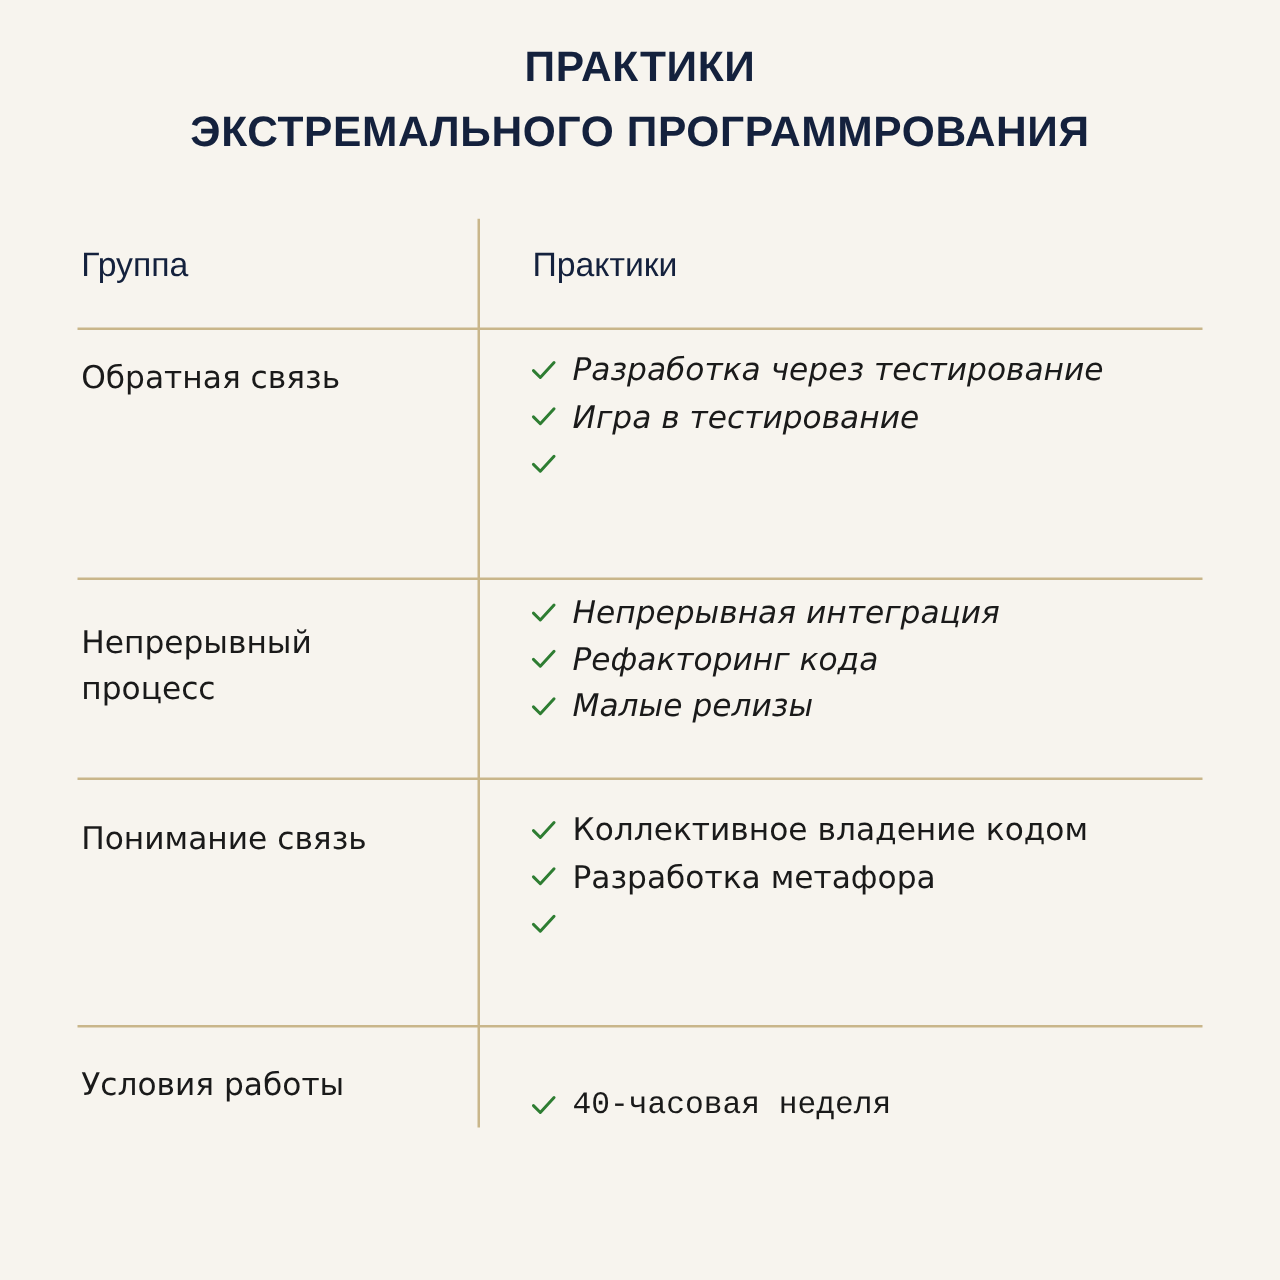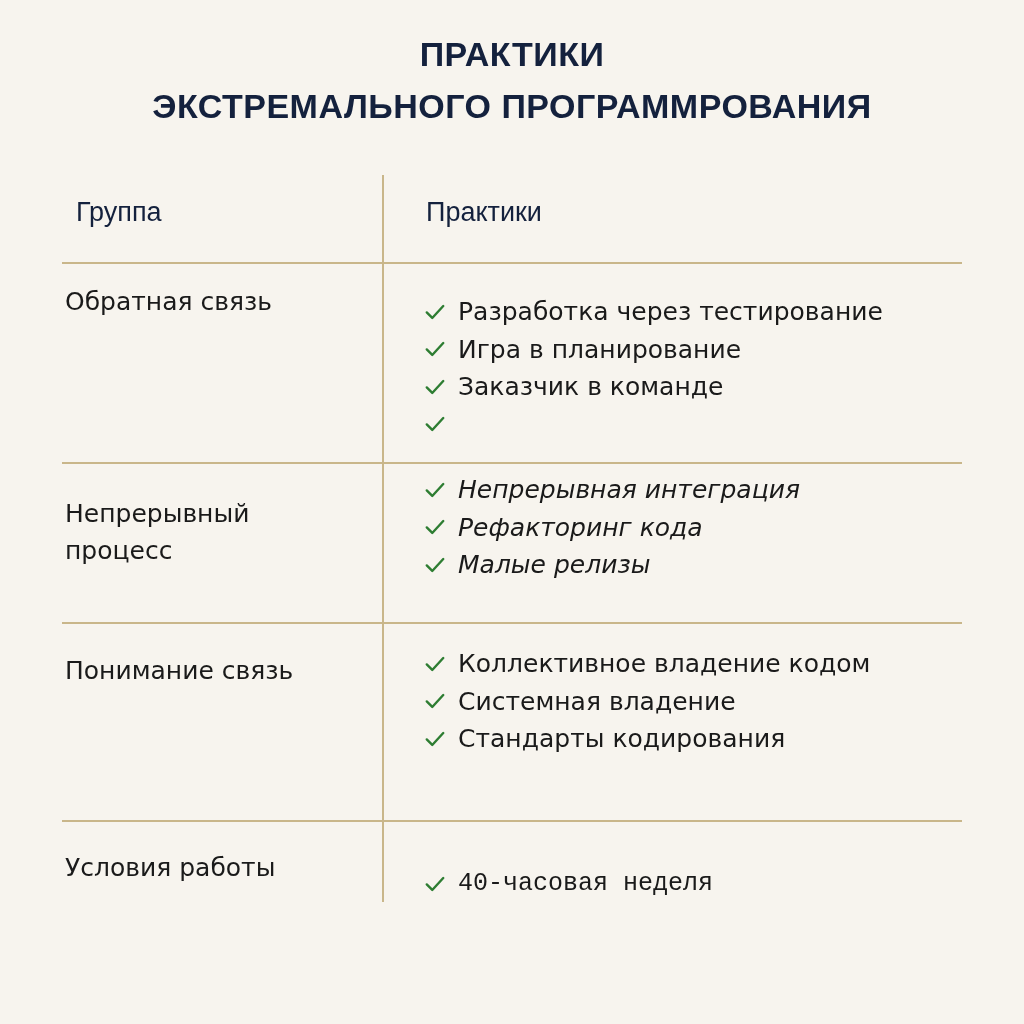--- a/index.html
+++ b/index.html
@@ -53,43 +53,37 @@
 <body>
 
 <div class="title">
   <div>ПРАКТИКИ</div>
   <div>ЭКСТРЕМАЛЬНОГО ПРОГРАММРОВАНИЯ</div>
 </div>
 
 <div class="table">
   <div class="vline"></div>
 
-  <div class="head" style="left:14px; top:22px;">Группа</div>
+  <div class="head" style="left:3px; top:22px;">Группа</div>
   <div class="head" style="left:364px; top:22px;">Практики</div>
   <div class="hline" style="top:87px;"></div>
 
   <div class="cell group" style="top:108px;">Обратная связь</div>
-  <div class="cell practices" style="top:118px;">
+  <div class="cell practices" style="top:102px;font-style:italic;">
     <div class="item">
         <svg class="check" viewBox="0 0 24 24">
           <path d="M3 12.5l6 6L21 5.5" fill="none" stroke="#2e7d32" stroke-width="2.6" stroke-linecap="round" stroke-linejoin="round"></path>
         </svg>
         <span class="item-label">Разработка через тестирование</span>
       </div>
     <div class="item">
         <svg class="check" viewBox="0 0 24 24">
           <path d="M3 12.5l6 6L21 5.5" fill="none" stroke="#2e7d32" stroke-width="2.6" stroke-linecap="round" stroke-linejoin="round"></path>
         </svg>
-        <span class="item-label">Игра в планирование</span>
-      </div>
-    <div class="item">
-        <svg class="check" viewBox="0 0 24 24">
-          <path d="M3 12.5l6 6L21 5.5" fill="none" stroke="#2e7d32" stroke-width="2.6" stroke-linecap="round" stroke-linejoin="round"></path>
-        </svg>
-        <span class="item-label">Заказчик в команде</span>
+        <span class="item-label">Игра в тестирование</span>
       </div>
     <div class="item">
         <svg class="check" viewBox="0 0 24 24">
           <path d="M3 12.5l6 6L21 5.5" fill="none" stroke="#2e7d32" stroke-width="2.6" stroke-linecap="round" stroke-linejoin="round"></path>
         </svg>
       </div>
   </div>
   <div class="hline" style="top:287px;"></div>
 
   <div class="cell group" style="top:320px; width:240px;">Непрерывный процесс</div>
@@ -120,27 +114,26 @@
     <div class="item">
         <svg class="check" viewBox="0 0 24 24">
           <path d="M3 12.5l6 6L21 5.5" fill="none" stroke="#2e7d32" stroke-width="2.6" stroke-linecap="round" stroke-linejoin="round"></path>
         </svg>
         <span class="item-label">Коллективное владение кодом</span>
       </div>
     <div class="item">
         <svg class="check" viewBox="0 0 24 24">
           <path d="M3 12.5l6 6L21 5.5" fill="none" stroke="#2e7d32" stroke-width="2.6" stroke-linecap="round" stroke-linejoin="round"></path>
         </svg>
-        <span class="item-label">Системная владение</span>
+        <span class="item-label">Разработка метафора</span>
       </div>
     <div class="item">
         <svg class="check" viewBox="0 0 24 24">
           <path d="M3 12.5l6 6L21 5.5" fill="none" stroke="#2e7d32" stroke-width="2.6" stroke-linecap="round" stroke-linejoin="round"></path>
         </svg>
-        <span class="item-label">Стандарты кодирования</span>
       </div>
   </div>
   <div class="hline" style="top:645px;"></div>
 
   <div class="cell group" style="top:674px;">Условия работы</div>
   <div class="cell practices" style="top:690px;font-family:Liberation Mono, monospace;">
     <div class="item">
         <svg class="check" viewBox="0 0 24 24">
           <path d="M3 12.5l6 6L21 5.5" fill="none" stroke="#2e7d32" stroke-width="2.6" stroke-linecap="round" stroke-linejoin="round"></path>
         </svg>

